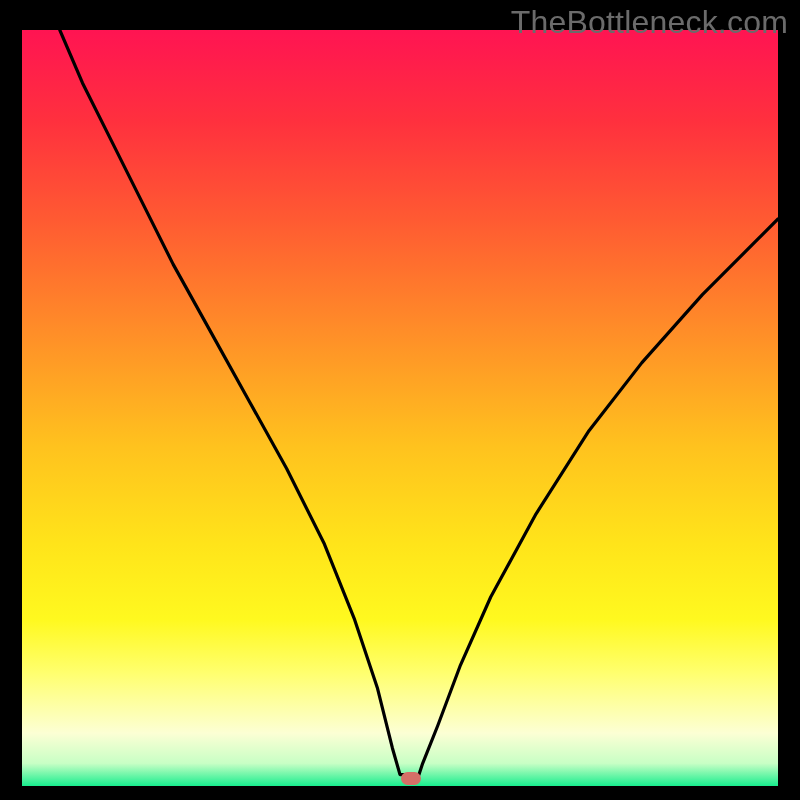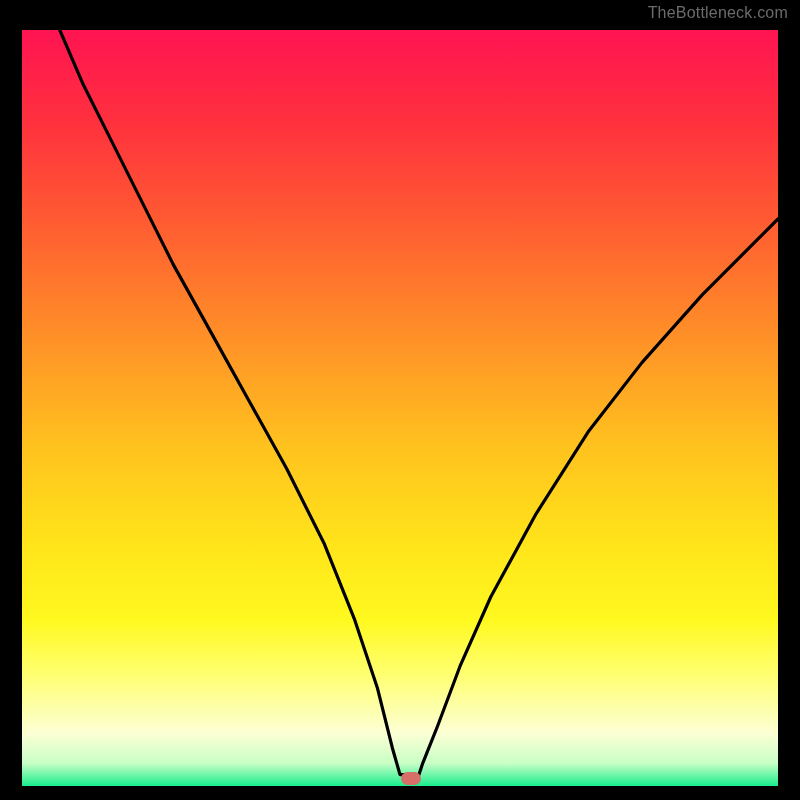--- a/index.html
+++ b/index.html
@@ -14,21 +14,21 @@
     position: relative;
     width: 800px;
     height: 800px;
     background: #000;
   }
   .watermark {
     position: absolute;
     top: 4px;
     right: 12px;
     font-family: Arial, Helvetica, sans-serif;
-    font-size: 16px;
+    font-size: 32px;
     font-weight: 500;
     color: #6b6b6b;
     letter-spacing: 0.2px;
     z-index: 10;
   }
   .plot {
     position: absolute;
     left: 22px;
     top: 30px;
     width: 756px;

